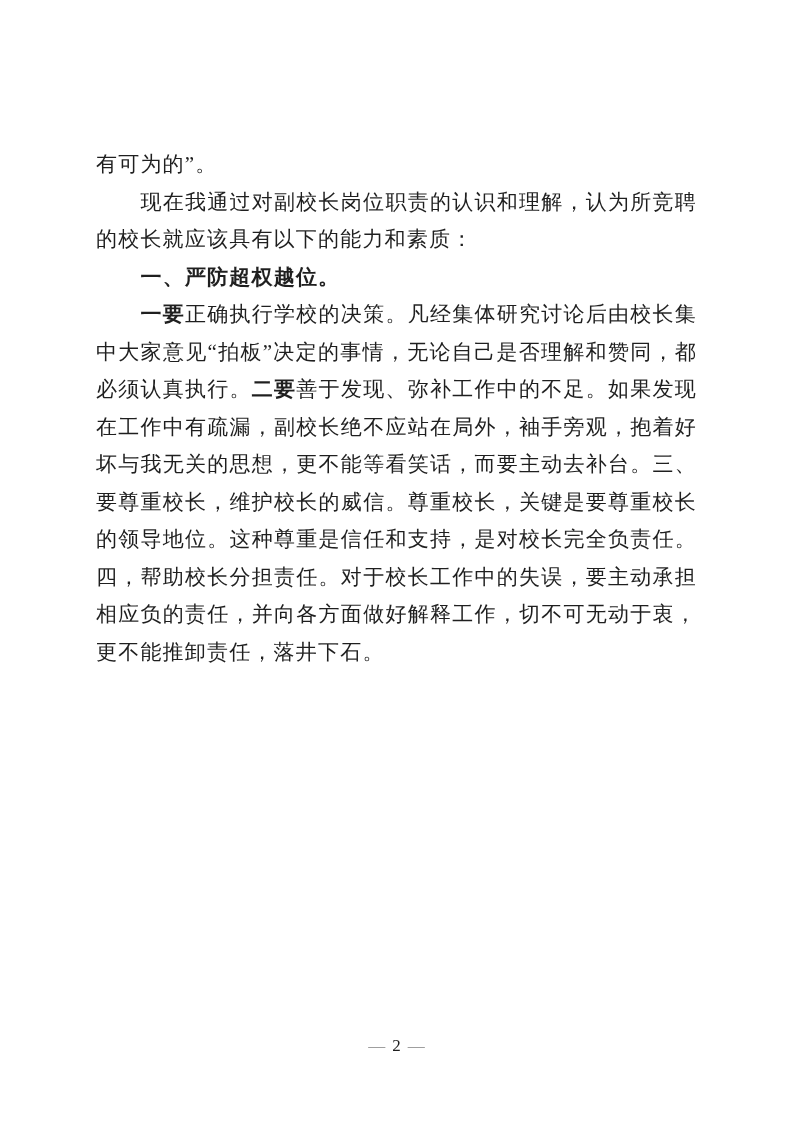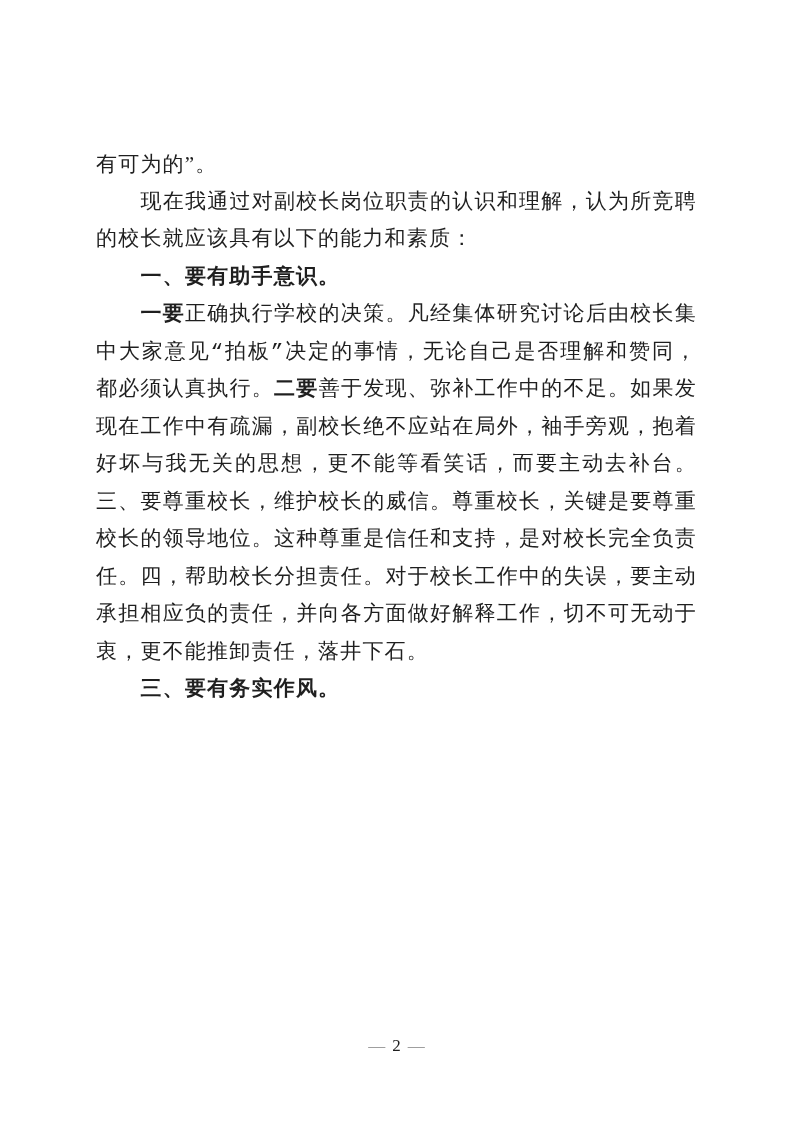--- a/index.html
+++ b/index.html
@@ -30,21 +30,20 @@
     letter-spacing: 1.2px;
     text-align: justify;
     text-justify: inter-character;
   }
   .doc-body p {
     margin: 0;
     padding: 0;
   }
   .doc-body p.indent {
     text-indent: 44.5px;
-    font-family: Liberation Mono, monospace;
   }
   .doc-body .bold,
   .doc-body p.heading span {
     font-weight: 700;
   }
   .footer {
     position: absolute;
     left: 0;
     right: 0;
     top: 1035px;
@@ -62,20 +61,19 @@
     letter-spacing: 0;
   }
 </style>
 </head>
 <body>
 
 <div class="page">
   <div class="doc-body" id="doc-body">
       <p class="para"><span>有可为的”。</span></p>
       <p class="para indent"><span>现在我通过对副校长岗位职责的认识和理解，认为所竞聘的校长就应该具有以下的能力和素质：</span></p>
-      <p class="heading indent"><span class="bold">一、要有助手意识。</span></p>
+      <p class="heading indent"><span class="bold">一、严防超权越位。</span></p>
       <p class="para indent"><span class="bold">一要</span><span>正确执行学校的决策。凡经集体研究讨论后由校长集中大家意见“拍板”决定的事情，无论自己是否理解和赞同，都必须认真执行。</span><span class="bold">二要</span><span>善于发现、弥补工作中的不足。如果发现在工作中有疏漏，副校长绝不应站在局外，袖手旁观，抱着好坏与我无关的思想，更不能等看笑话，而要主动去补台。三、要尊重校长，维护校长的威信。尊重校长，关键是要尊重校长的领导地位。这种尊重是信任和支持，是对校长完全负责任。四，帮助校长分担责任。对于校长工作中的失误，要主动承担相应负的责任，并向各方面做好解释工作，切不可无动于衷，更不能推卸责任，落井下石。</span></p>
-      <p class="heading indent"><span class="bold">三、要有务实作风。</span></p>
     </div>
   <div class="footer">
     <span class="dash">—</span><span class="pagenum">2</span><span class="dash">—</span>
   </div>
 </div>
 
 </body></html>

